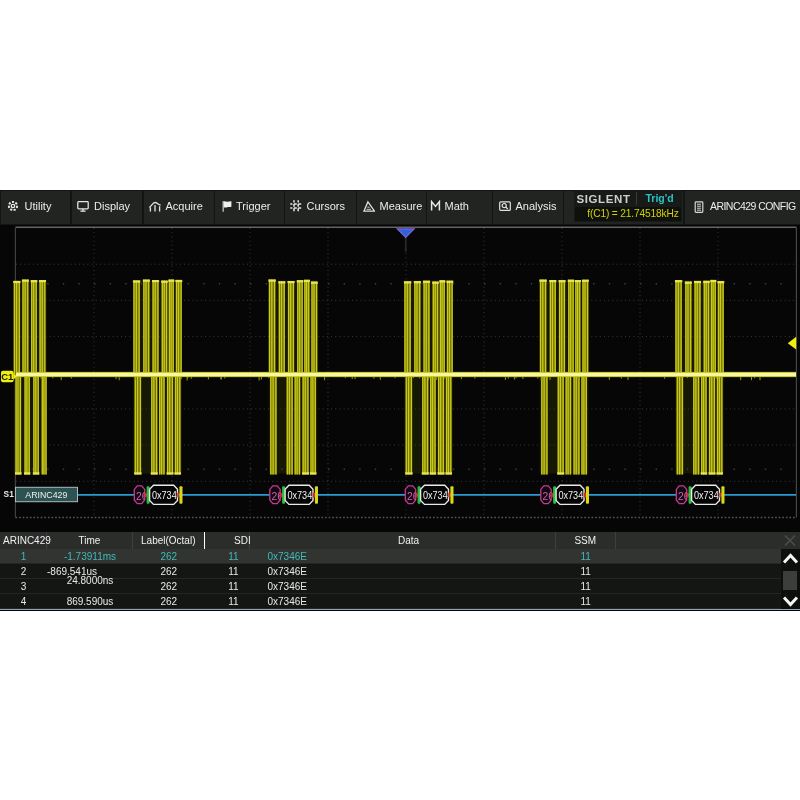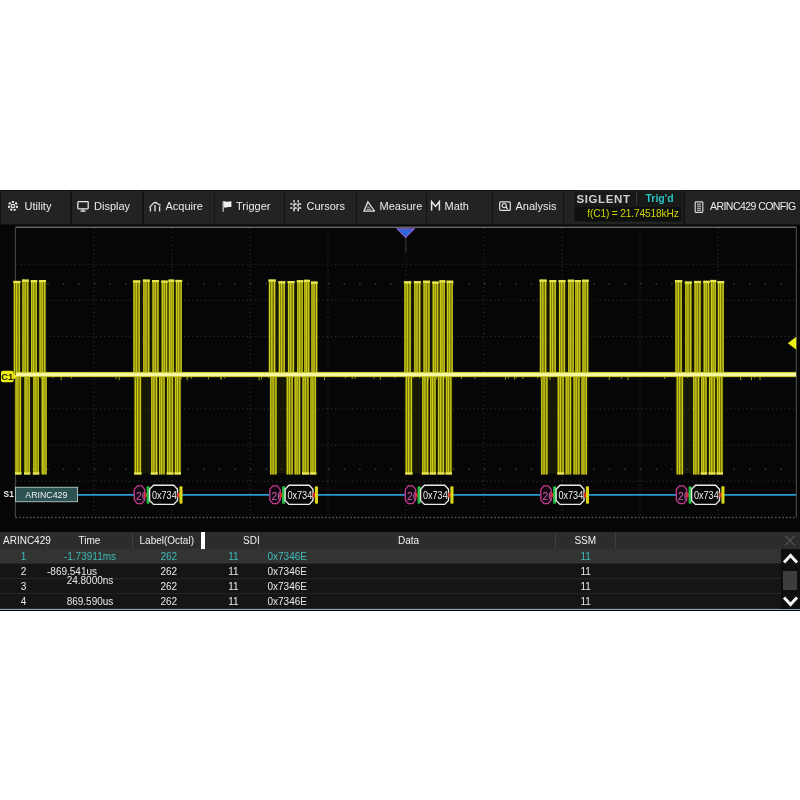--- a/index.html
+++ b/index.html
@@ -525,22 +525,22 @@
 <use href="#bset" x="540.8" y="0"></use>
 <use href="#bset" x="676.3" y="0"></use>
 <text x="3.6" y="497.4" font-size="8.3" font-weight="bold" fill="#e8e8e8" font-family="Liberation Sans, sans-serif">S1</text>
 <rect x="15.5" y="487.3" width="62" height="14.4" fill="#2c5252" stroke="#a8bcbc" stroke-width="1"></rect>
 <text x="46.3" y="497.9" font-size="8.8" fill="#f0f0f0" text-anchor="middle" font-family="Liberation Sans, sans-serif">ARINC429</text>
 </svg>
 <div style="position:absolute;left:0;top:531.5px;width:800px;height:77px;background:#131513;font-size:10px;">
 <div style="position:absolute;left:0;top:0;width:781px;height:17px;background:#2b2d2b;"></div>
 <div style="position:absolute;left:0px;top:0;width:47px;height:17px;line-height:17px;color:#f0f0f0;text-align:left;padding-left:3px;border-right:1px solid #3d3f3d;box-sizing:border-box;">ARINC429</div>
 <div style="position:absolute;left:47px;top:0;width:86px;height:17px;line-height:17px;color:#f0f0f0;text-align:center;border-right:1px solid #3d3f3d;box-sizing:border-box;">Time</div>
-<div style="position:absolute;left:133px;top:0;width:71.5px;height:17px;line-height:17px;color:#f0f0f0;text-align:center;border-right:4px solid #ffffff;box-sizing:border-box;">Label(Octal)</div>
-<div style="position:absolute;left:201px;top:0;width:58px;height:17px;line-height:17px;color:#f0f0f0;text-align:center;border-right:1px solid #3d3f3d;box-sizing:border-box;padding-left:42px;">SDI</div>
+<div style="position:absolute;left:133px;top:0;width:71.5px;height:17px;line-height:17px;color:#f0f0f0;text-align:center;border-right:1px solid #ffffff;box-sizing:border-box;">Label(Octal)</div>
+<div style="position:absolute;left:192px;top:0;width:58px;height:17px;line-height:17px;color:#f0f0f0;text-align:center;border-right:1px solid #3d3f3d;box-sizing:border-box;padding-left:42px;">SDI</div>
 <div style="position:absolute;left:262.5px;top:0;width:293px;height:17px;line-height:17px;color:#f0f0f0;text-align:center;border-right:1px solid #3d3f3d;box-sizing:border-box;">Data</div>
 <div style="position:absolute;left:555.5px;top:0;width:60.5px;height:17px;line-height:17px;color:#f0f0f0;text-align:center;border-right:1px solid #3d3f3d;box-sizing:border-box;">SSM</div>
 <div style="position:absolute;left:0;top:17px;width:781px;height:15px;background:#323432;border-bottom:1px solid #242624;box-sizing:border-box;"></div>
 <div style="position:absolute;top:17px;height:15px;line-height:15px;color:#3fbaba;left:0px;width:47px;text-align:center;">1</div>
 <div style="position:absolute;top:17px;height:15px;line-height:15px;color:#3fbaba;left:47px;width:86px;text-align:center;">-1.73911ms</div>
 <div style="position:absolute;top:17px;height:15px;line-height:15px;color:#3fbaba;left:133px;width:71.5px;text-align:center;">262</div>
 <div style="position:absolute;top:17px;height:15px;line-height:15px;color:#3fbaba;left:204.5px;width:58px;text-align:center;">11</div>
 <div style="position:absolute;top:17px;height:15px;line-height:15px;color:#3fbaba;left:267.5px;width:288px;text-align:left;">0x7346E</div>
 <div style="position:absolute;top:17px;height:15px;line-height:15px;color:#3fbaba;left:555.5px;width:60.5px;text-align:center;">11</div>
 <div style="position:absolute;top:17px;height:15px;line-height:15px;color:#3fbaba;left:616.0px;width:165px;text-align:center;"></div>

